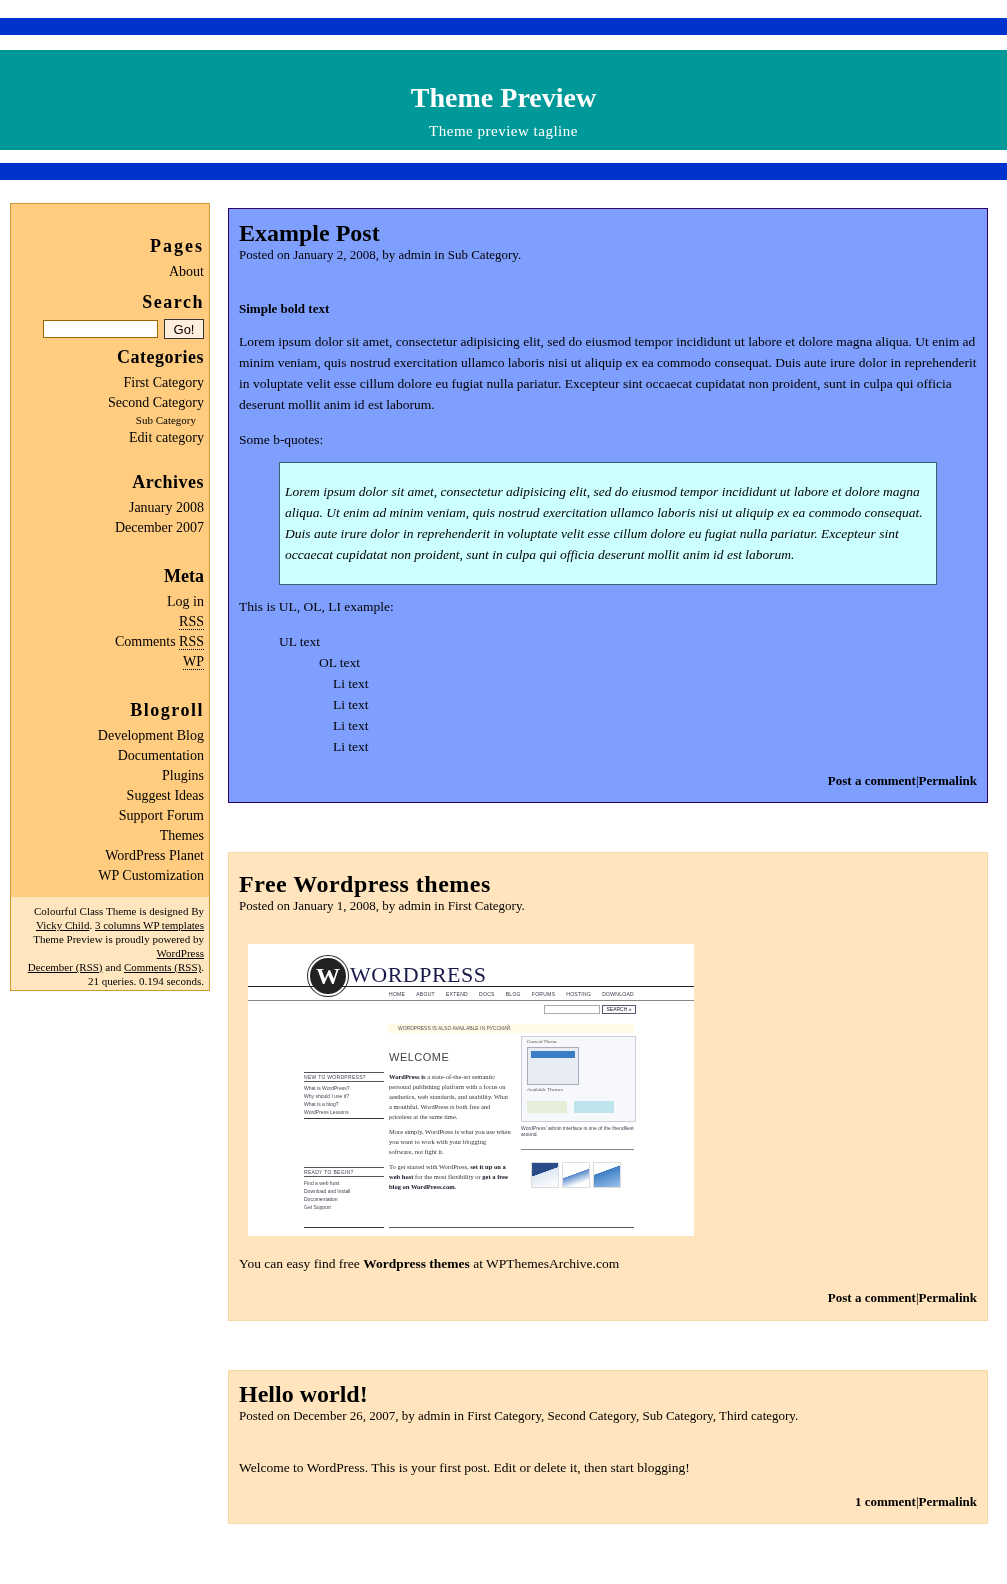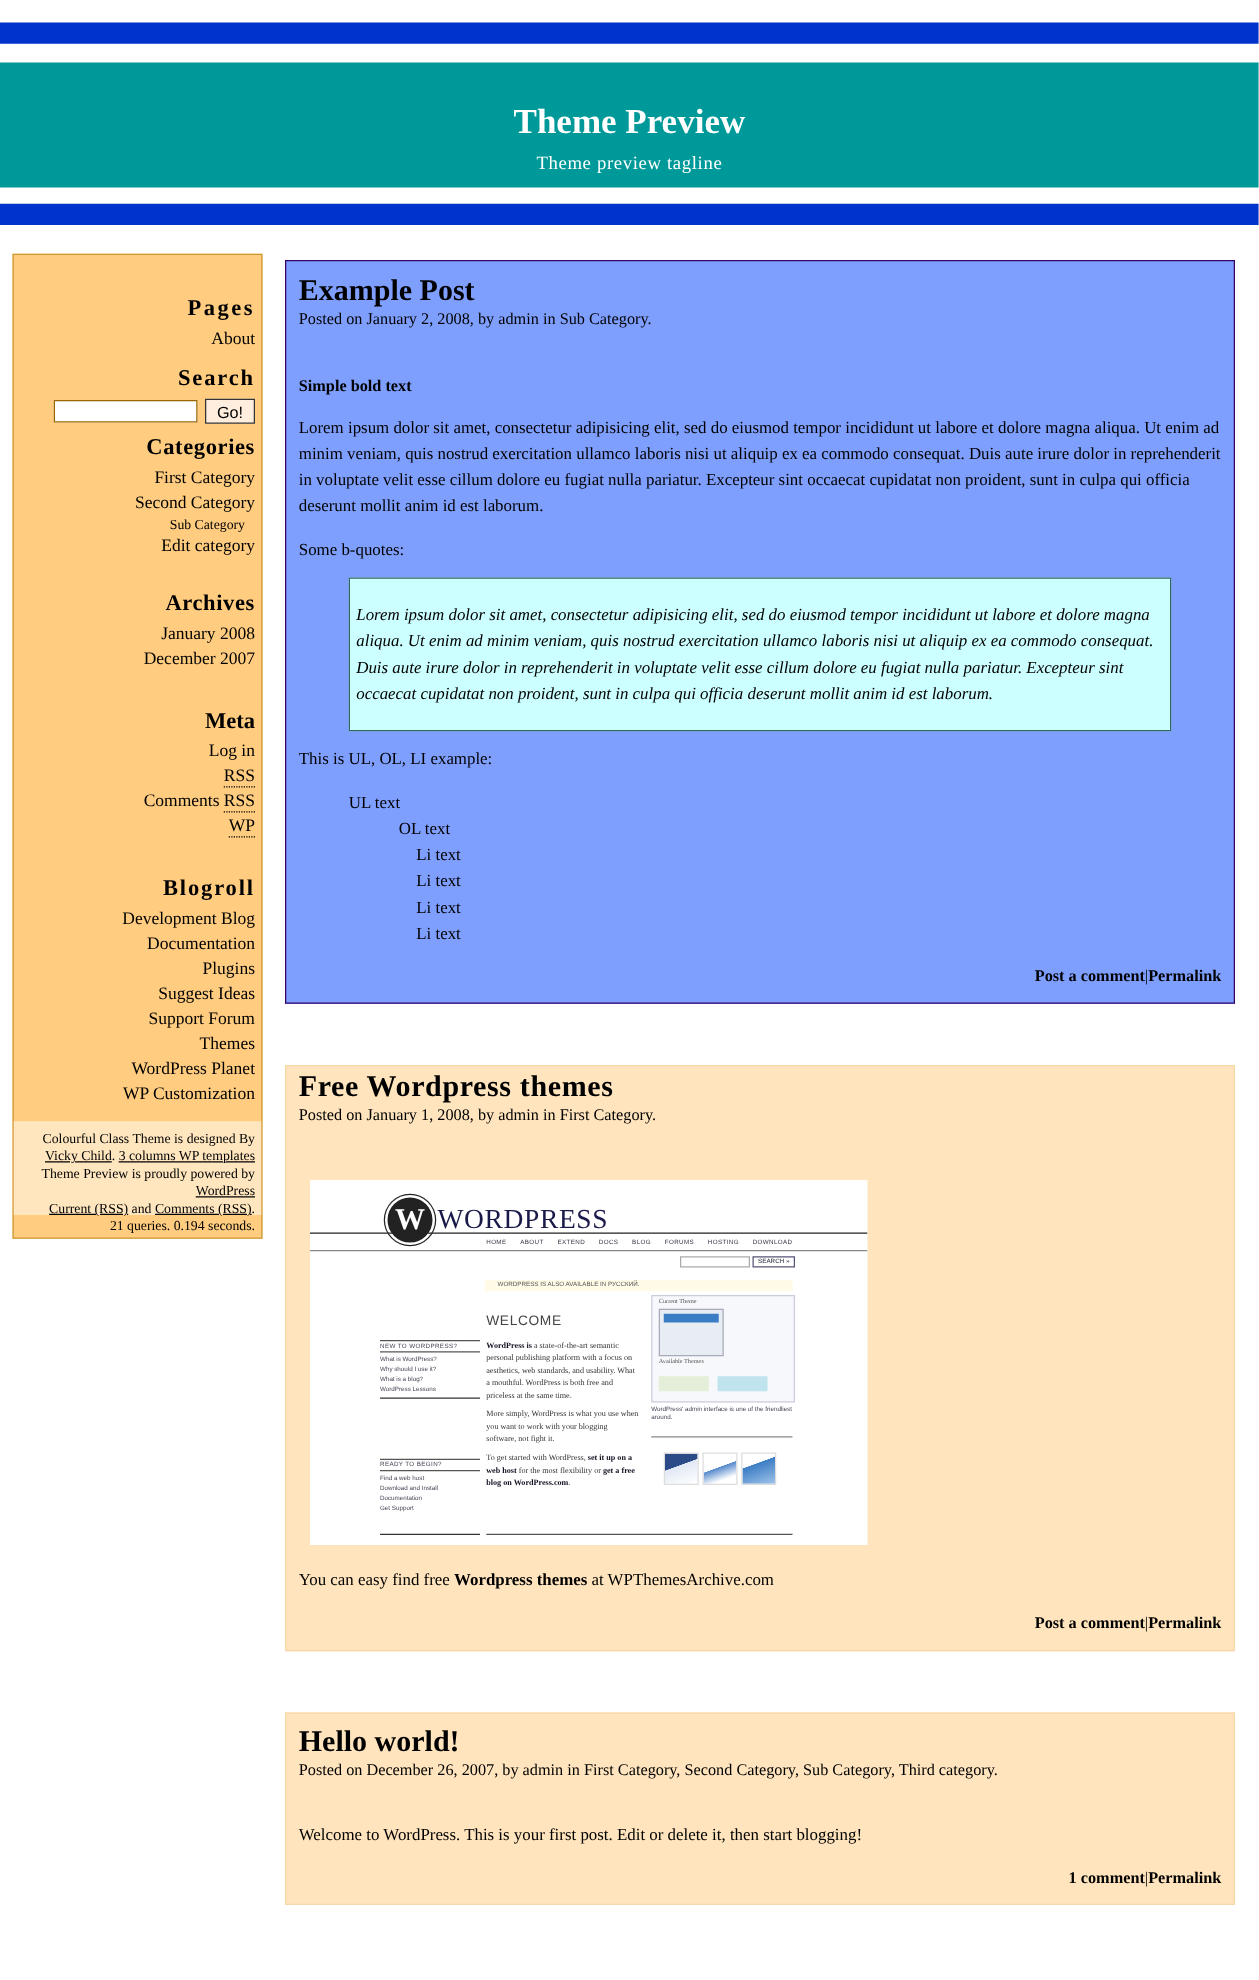--- a/index.html
+++ b/index.html
@@ -16,21 +16,21 @@
   #sidebar .inner { padding: 0 5px 0 0; }
   .widget-title { font-weight: bold; font-size: 18px; letter-spacing: 1.5px; margin: 0; line-height: 22px; }
   .widget-list { list-style: none; margin: 0; padding: 0; font-size: 14px; }
   .widget-list li { line-height: 20px; }
   .widget-list a { color: #000; text-decoration: none; }
   .widget-list .sub { font-size: 11px; line-height: 15px; padding-right: 8px; }
   .dotted { border-bottom: 1px dotted #000; }
   #search-row { margin-top: 6px; display: flex; justify-content: flex-end; align-items: center; gap: 6px; }
   #search-input { width: 111px; height: 16px; border: 1px solid #996600; background: #fff; padding: 0 1px; font-size: 12px; }
   #search-button { height: 20px; width: 40px; border: 1px solid #333; background: #ffeedd; font-family: "Liberation Sans", sans-serif; font-size: 13px; padding: 0; }
-  #sidebar-footer { position: absolute; left: 0; top: 693px; width: 198px; height: 75px; background: #ffe6bf; font-size: 11px; line-height: 14px; text-align: right; }
+  #sidebar-footer { position: absolute; left: 0; top: 693px; width: 198px; height: 93px; background: #ffe6bf; font-size: 11px; line-height: 14px; text-align: right; }
   #sidebar-footer .inner { padding: 7px 5px 0 0; }
   #sidebar-footer a { color: #000; text-decoration: underline; }
 
   
   .post { position: absolute; left: 228px; width: 758px; }
   .post .pad { padding: 0 10px; }
   .post-title { font-size: 24px; font-weight: bold; margin: 0; line-height: 28px; }
   .post-meta { font-size: 13px; line-height: 16px; }
   .post-body { font-size: 14px; line-height: 21px; }
   .post-body p { margin: 0; }
@@ -147,21 +147,21 @@
       </ul>
     </div>
   </div>
 
   <div id="sidebar-footer">
     <div class="inner">
       <div><span>Colourful Class Theme is designed By</span></div>
       <div><a href="#">Vicky Child</a><span>.</span> <a href="#">3 columns WP templates</a></div>
       <div><span>Theme Preview is proudly powered by</span></div>
       <div><a href="#">WordPress</a></div>
-      <div><a href="#">Current (RSS)</a> <span>and</span> <a href="#">Comments (RSS)</a><span>.</span></div>
+      <div><a href="#">December (RSS)</a> <span>and</span> <a href="#">Comments (RSS)</a><span>.</span></div>
       <div>21 queries. 0.194 seconds.</div>
     </div>
   </div>
 </div>
 
 <div id="post-1" class="post">
   <div class="pad">
     <h2 class="post-title" style="padding-top:10px;"><span>Example Post</span></h2>
     <div class="post-meta">Posted on January 2, 2008, by admin in Sub Category.</div>
     <div class="post-body">
@@ -182,21 +182,21 @@
     <div style="padding-left:94px;">Li text</div>
     <div style="padding-left:94px;">Li text</div>
   </div>
   <div class="post-footer pad" style="position:absolute; top:564px; right:0; left:0;">
     <a href="#">Post a comment</a><span style="font-weight:normal;">|</span><a href="#">Permalink</a>
   </div>
 </div>
 
 <div id="post-2" class="post">
   <div class="pad">
-    <h2 class="post-title" style="padding-top:3px; letter-spacing:0.5px;"><span>Free Wordpress themes</span></h2>
+    <h2 class="post-title" style="padding-top:17px; letter-spacing:0.5px;"><span>Free Wordpress themes</span></h2>
     <div class="post-meta">Posted on January 1, 2008, by admin in First Category.</div>
   </div>
 
   <div id="wp-shot">
     <div class="logo-circle">W</div>
     <div class="logo-text">WORDPRESS</div>
     <div class="rule"></div>
     <div class="nav">
       <span>HOME</span>
       <span>ABOUT</span>

